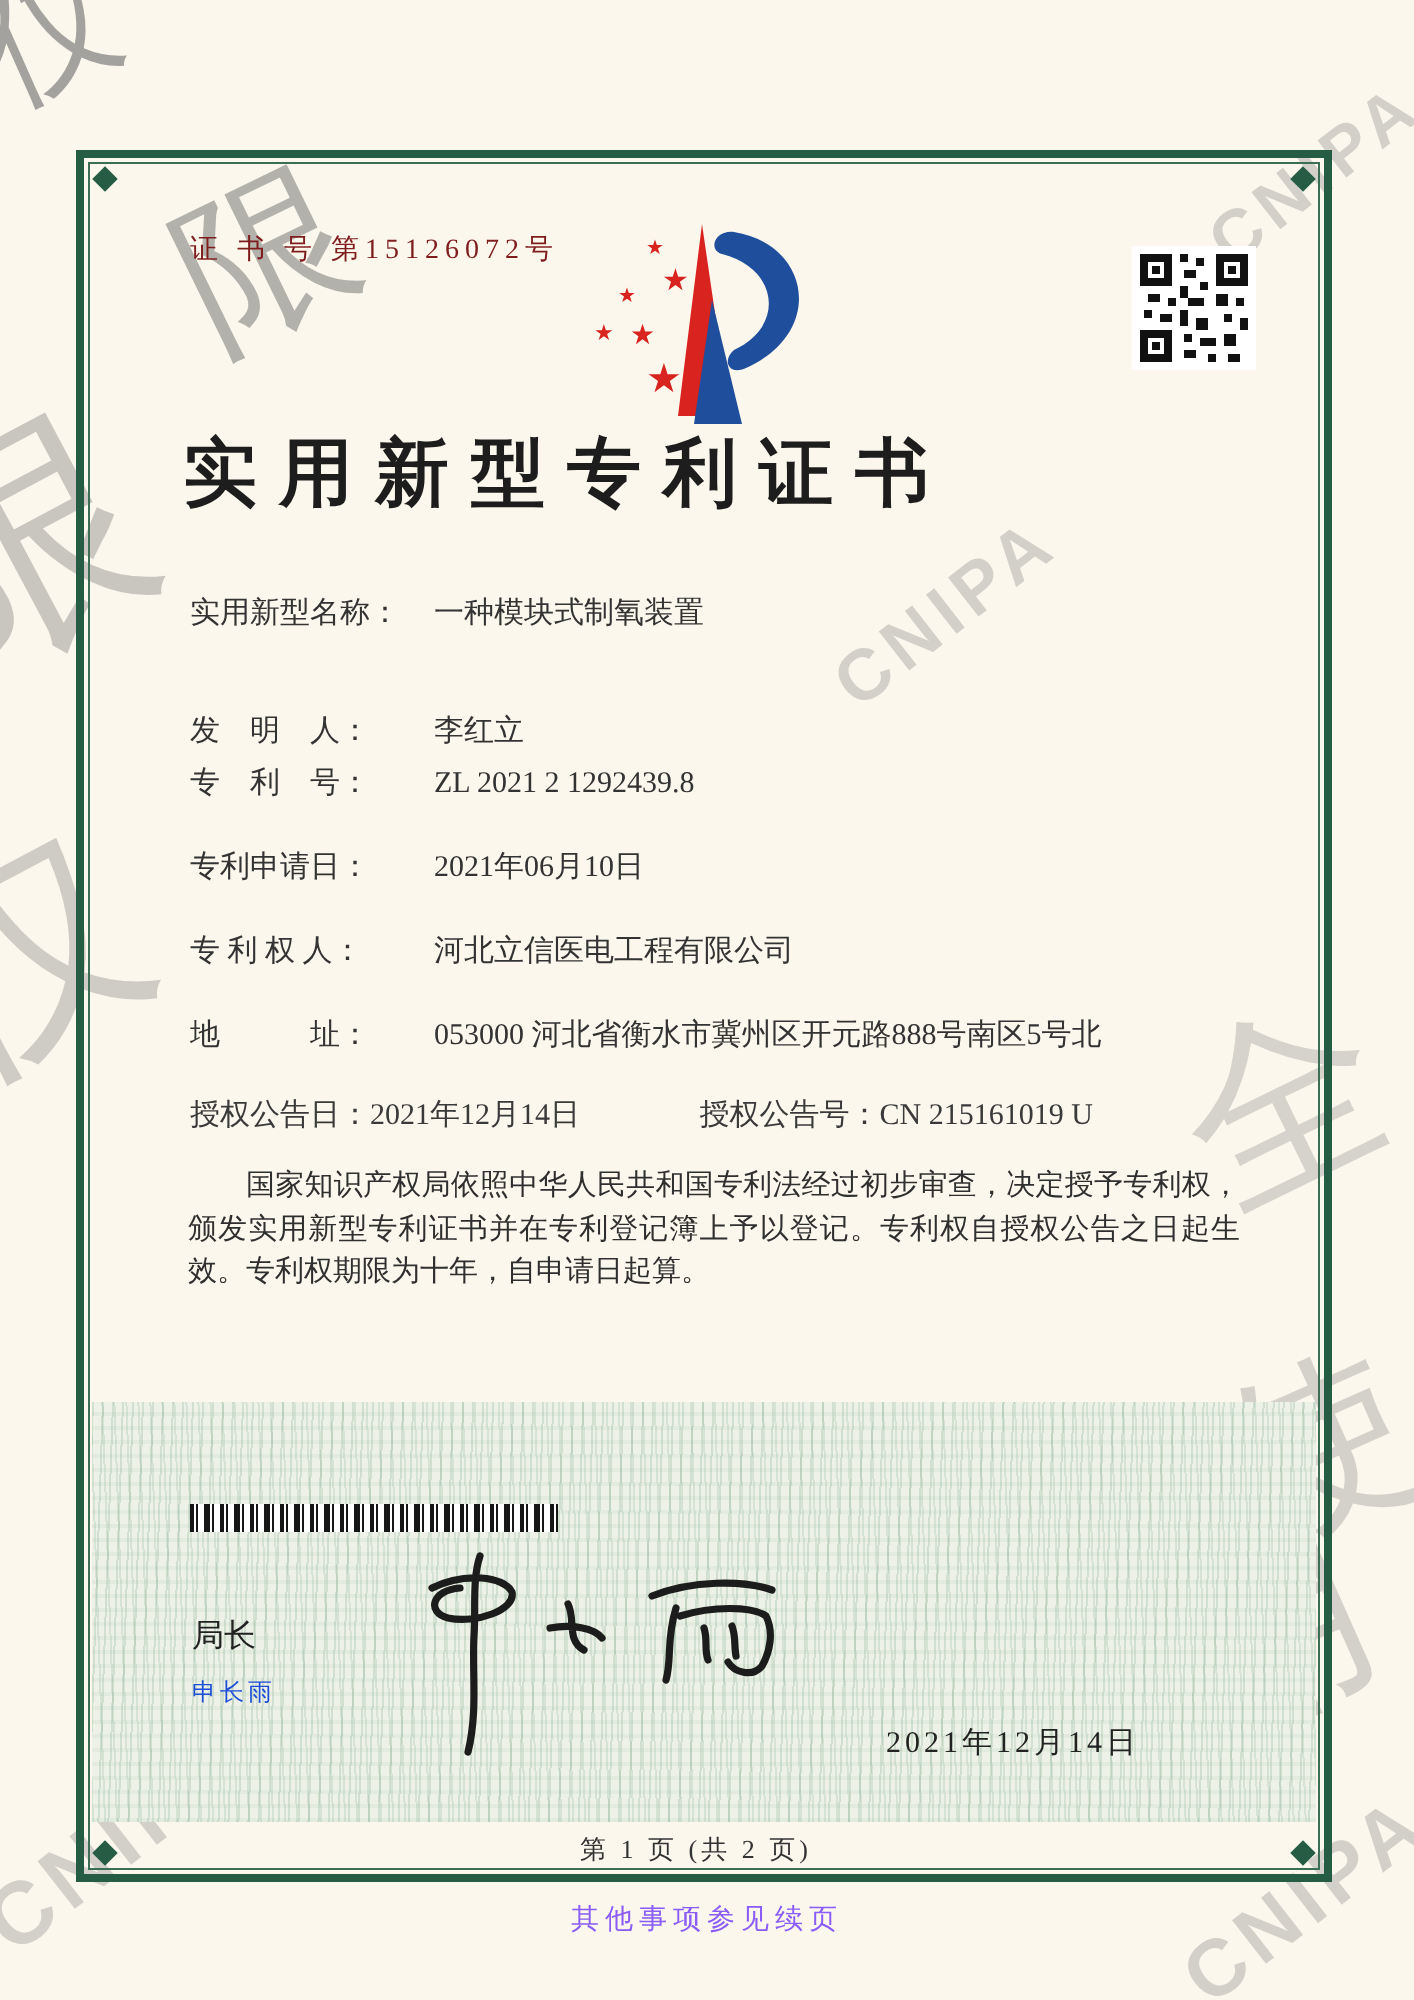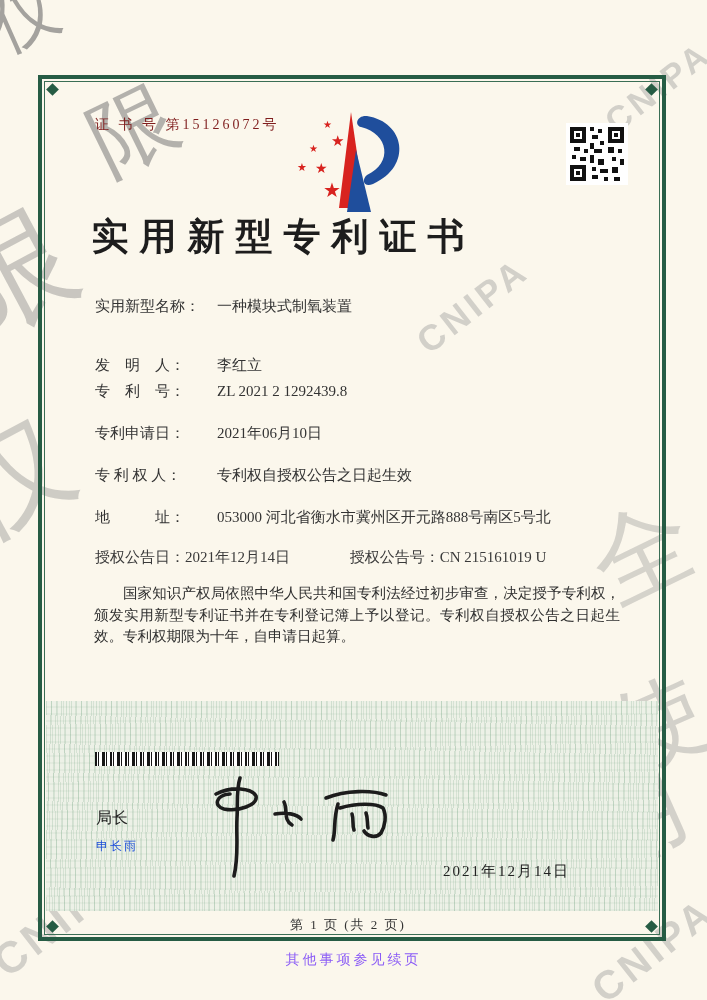--- a/index.html
+++ b/index.html
@@ -178,21 +178,21 @@
 <div class="field-row" style="top:340px;margin-top:16px;">
   <span class="f-label">发　明　人：</span><span class="f-value">李红立</span>
 </div>
 <div class="field-row" style="top:382px;">
   <span class="f-label">专　利　号：</span><span class="f-value">ZL 2021 2 1292439.8</span>
 </div>
 <div class="field-row" style="top:424px;">
   <span class="f-label">专利申请日：</span><span class="f-value">2021年06月10日</span>
 </div>
 <div class="field-row" style="top:466px;">
-  <span class="f-label">专 利 权 人：</span><span class="f-value">专利权自授权公告之日起生效</span>
+  <span class="f-label">专 利 权 人：</span><span class="f-value">河北立信医电工程有限公司</span>
 </div>
 <div class="field-row" style="top:508px;">
   <span class="f-label">地　　　址：</span><span class="f-value">053000 河北省衡水市冀州区开元路888号南区5号北</span>
 </div>
 
 <div class="grant-row">
   <span class="grant-pair">
     <span>授权公告日：</span><span>2021年12月14日</span>
   </span>
   <span class="grant-pair second">

